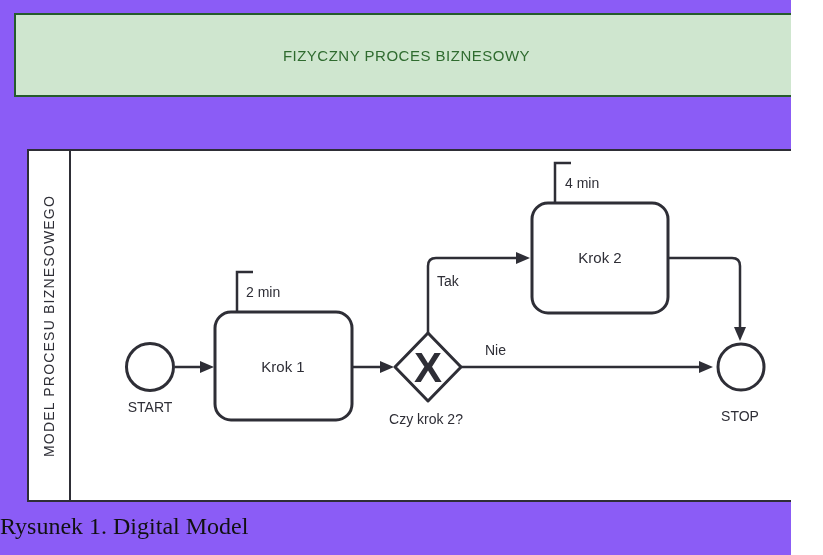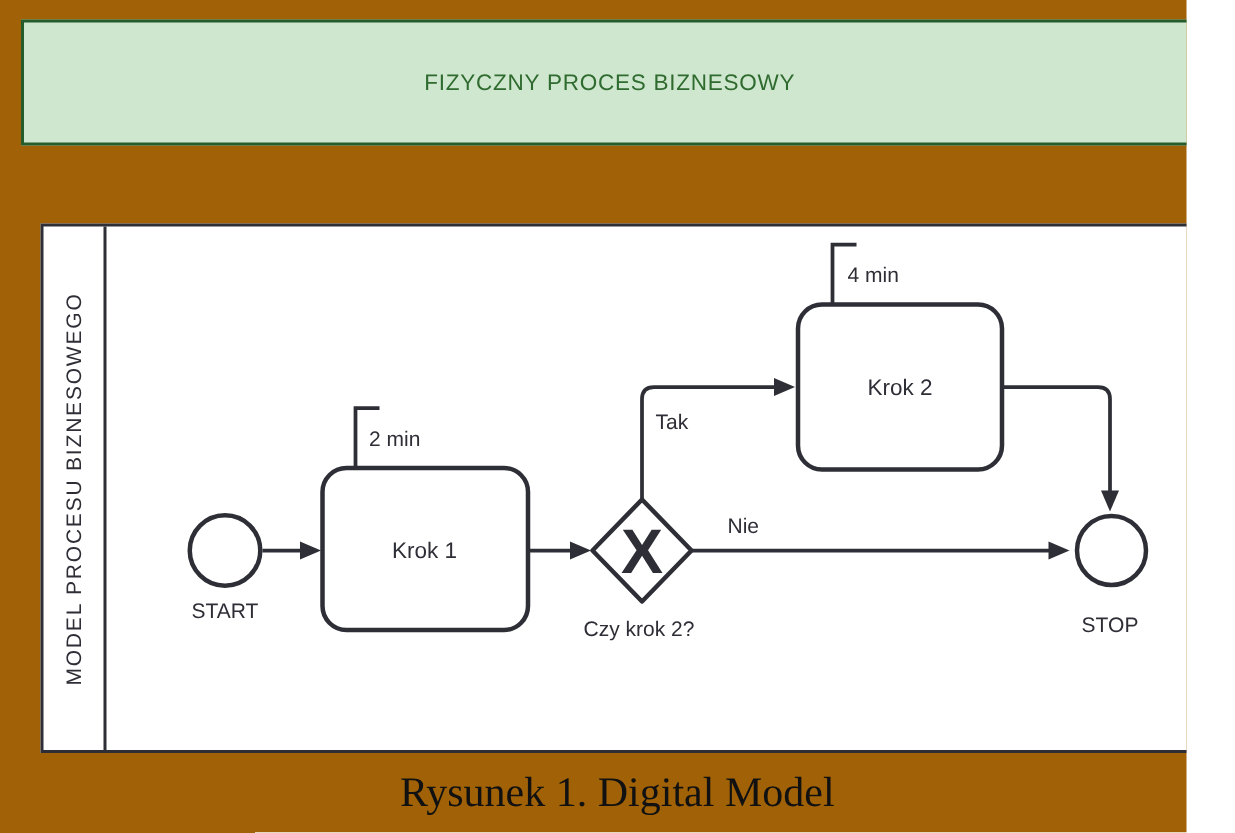--- a/index.html
+++ b/index.html
@@ -1,19 +1,19 @@
 <!DOCTYPE html>
 <html><head>
 <meta charset="utf-8">
 <style>
   html,body { margin:0; padding:0; background:#ffffff; }
   .page {
     position:relative;
     width:791px; height:555px;
-    background:#a16207;
+    background:#8b5cf6;
     font-family:"Liberation Sans", sans-serif;
     overflow:hidden;
   }
 
   
   .banner {
     position:absolute;
     left:14px; top:13px;
     width:785px; height:84px;
     box-sizing:border-box;
@@ -71,23 +71,23 @@
     font-family:"Liberation Sans", sans-serif;
     font-size:42px;
     font-weight:bold;
     fill:#2e2e36;
   }
 
   
   .caption {
     position:absolute;
     left:0; top:513px; width:823px;
-    text-align:center;
+    text-align:left;
     font-family:"Liberation Serif", serif;
-    font-size:28px;
+    font-size:24px;
     color:#111111;
   }
 </style>
 </head>
 <body>
 
 <div class="page">
 
   <div class="banner">
     <span class="banner-title">FIZYCZNY PROCES BIZNESOWY</span>

